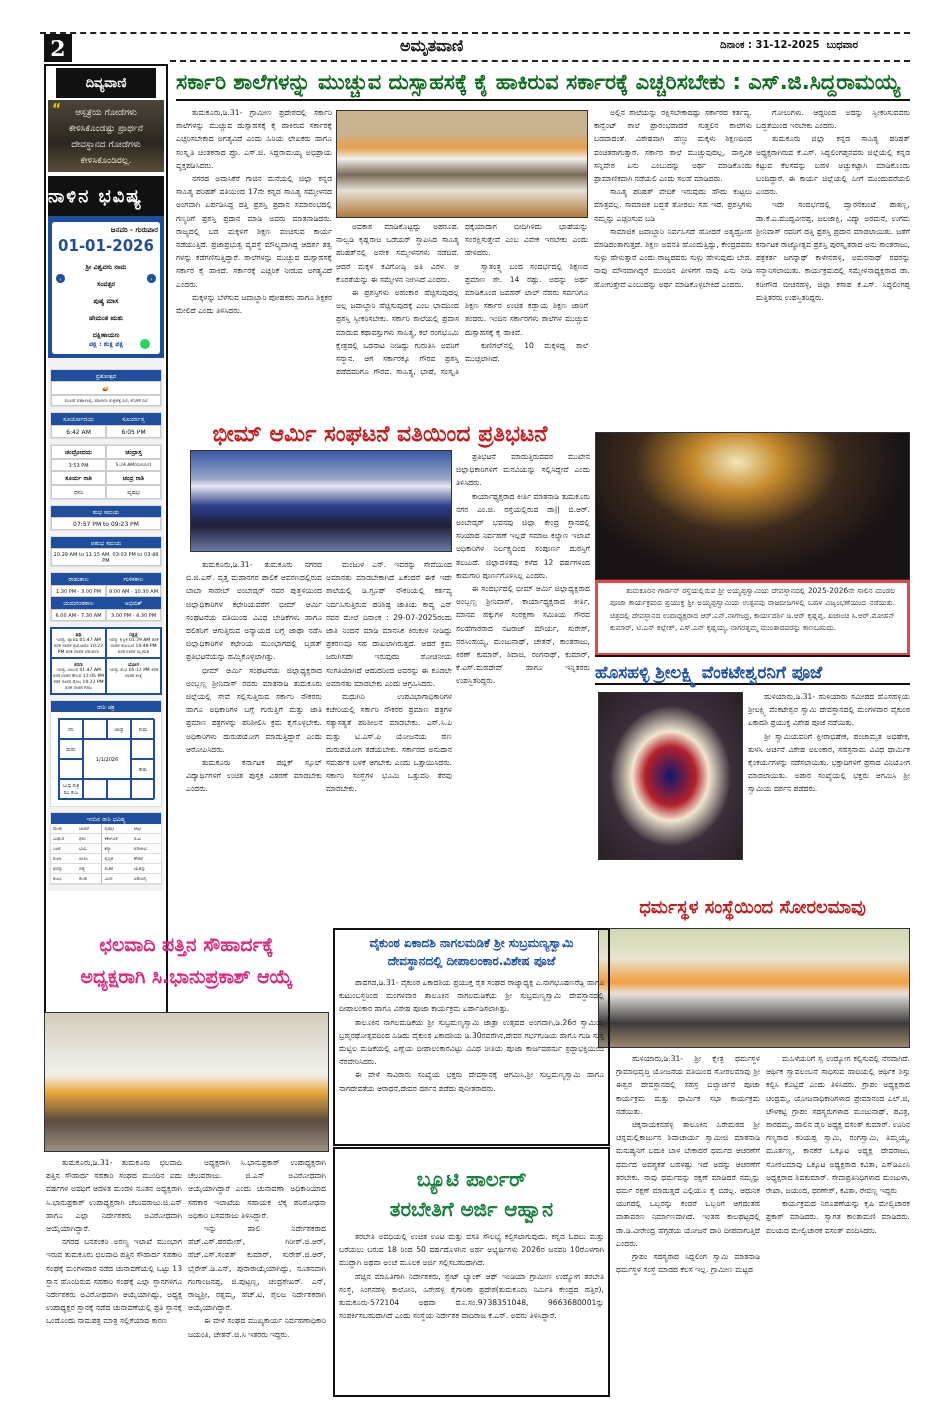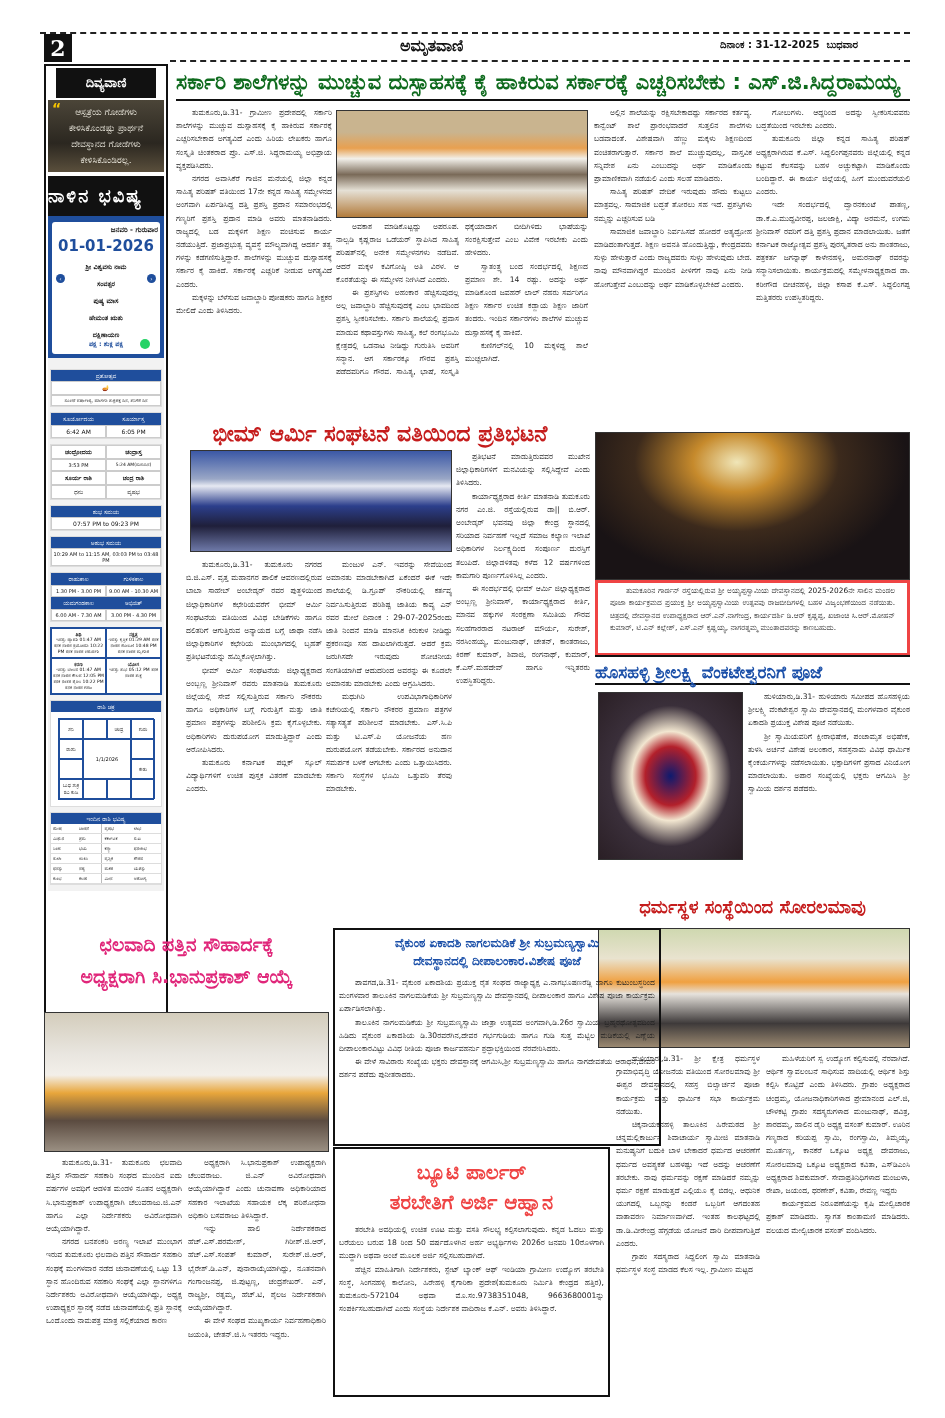--- a/index.html
+++ b/index.html
@@ -43,24 +43,24 @@
   .pred-table td { font-size: 4.5px; padding: 2px 2px; border-bottom: 0.5px solid #ddd; }
   .pred-table td.sep { border-left: 1px solid #bbb; }
 
   
   .hl { font-weight: bold; font-family: "DejaVu Sans", sans-serif; }
   .hl-main { left: 176px; top: 63px; width: 734px; height: 38px; border-bottom: 2px solid #111; color: #0f6b1e; font-size: 21px; line-height: 38px; white-space: nowrap; overflow: hidden; }
   .hl-bhim { left: 170px; top: 418px; width: 420px; height: 32px; color: #c51d1d; font-size: 22px; line-height: 32px; text-align: center; }
   .hl-hosa { left: 595px; top: 655px; width: 315px; height: 30px; color: #1a4fa8; font-size: 17px; line-height: 30px; border-top: 2px solid #111; border-bottom: 2px solid #111; }
   .hl-dharma { left: 595px; top: 868px; width: 315px; color: #c51d1d; font-size: 18px; line-height: 28px; text-align: center; margin-top: 25px; }
   .hl-bhal { left: 44px; top: 928px; width: 285px; color: #e0267a; font-size: 19px; line-height: 32px; text-align: center; }
-  .box-vai { left: 333px; top: 928px; width: 328px; height: 218px; border: 2px solid #111; }
+  .box-vai { left: 333px; top: 928px; width: 277px; height: 218px; border: 2px solid #111; }
   .hl-vai { color: #1a4fa8; font-size: 12px; line-height: 18px; text-align: center; padding-top: 4px; }
   .box-beauty { left: 333px; top: 1147px; width: 277px; height: 250px; border: 2px solid #111; }
-  .hl-beauty { color: #ef4444; font-size: 20px; line-height: 30px; text-align: center; padding-top: 8px; }
+  .hl-beauty { color: #15803d; font-size: 20px; line-height: 30px; text-align: center; padding-top: 15px; }
 
   
   .photo { border: 1px solid #333; overflow: hidden; }
   .ph-main { left: 336px; top: 110px; width: 252px; height: 108px; background: linear-gradient(180deg,#c9b48f 0%,#c9b48f 20%,#e8a050 35%,#f2f0ea 45%,#7a6a58 60%,#e5e0d5 75%,#b27b3b 100%); }
   .ph-bhim { left: 190px; top: 450px; width: 262px; height: 102px; background: linear-gradient(180deg,#3b58a6 0%,#9aa7c6 28%,#e6e9f2 35%,#2c3f8c 55%,#1f1f3a 75%,#6e79a8 100%); }
   .ph-temple { left: 595px; top: 432px; width: 315px; height: 148px; background: radial-gradient(ellipse at 45% 20%,#f0e6b8 0%,#c68a2c 18%,#3c2a1c 42%,#191315 70%), linear-gradient(#222,#222); }
   .ph-deity { left: 598px; top: 692px; width: 145px; height: 168px; background: radial-gradient(ellipse at 50% 50%,#0e1a6e 0%,#b3202b 25%,#f2e6d0 38%,#3a2f3a 60%,#2a1f25 100%); }
   .ph-dharma { left: 598px; top: 928px; width: 312px; height: 120px; background: linear-gradient(180deg,#cfd8b0 0%,#e9e3cf 25%,#f0a040 45%,#e6e2dc 55%,#3e3a3a 80%,#9a8870 100%); }
   .ph-bhal { left: 44px; top: 1012px; width: 285px; height: 140px; background: linear-gradient(180deg,#d4cdbc 0%,#e9e6e0 30%,#f3efe9 45%,#e8a63b 58%,#5b4b40 78%,#9a8f82 100%); }
 

